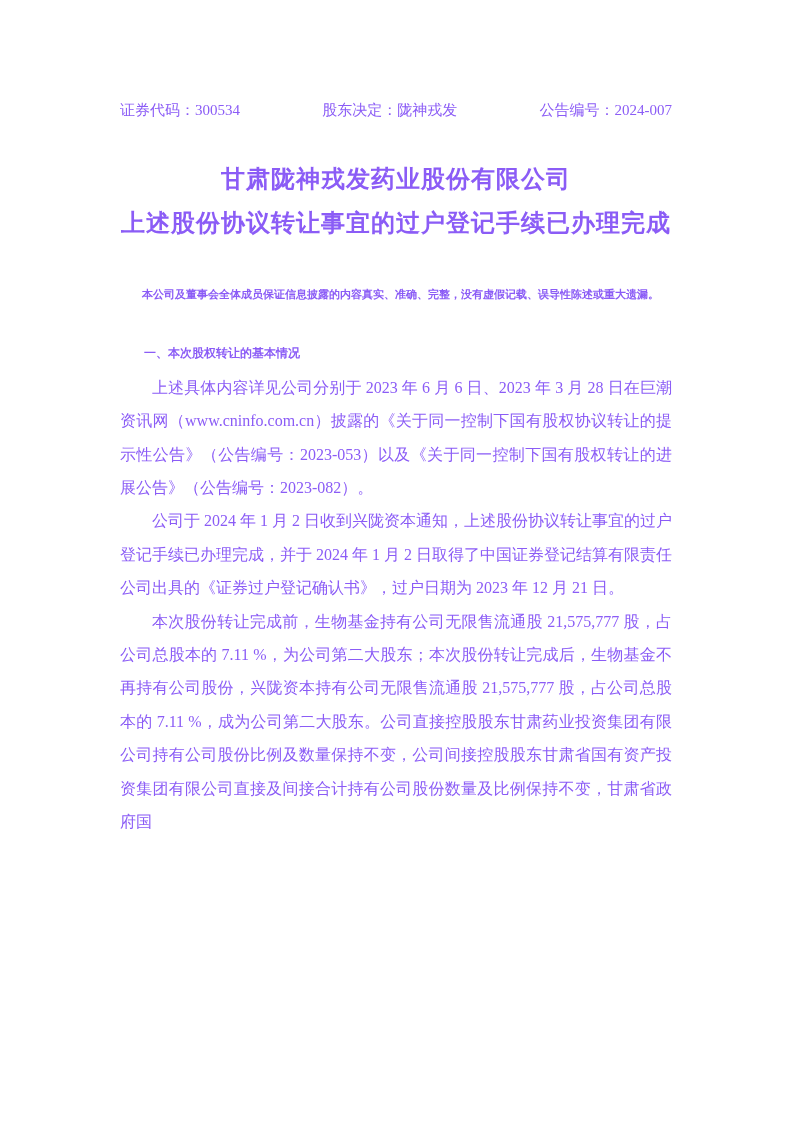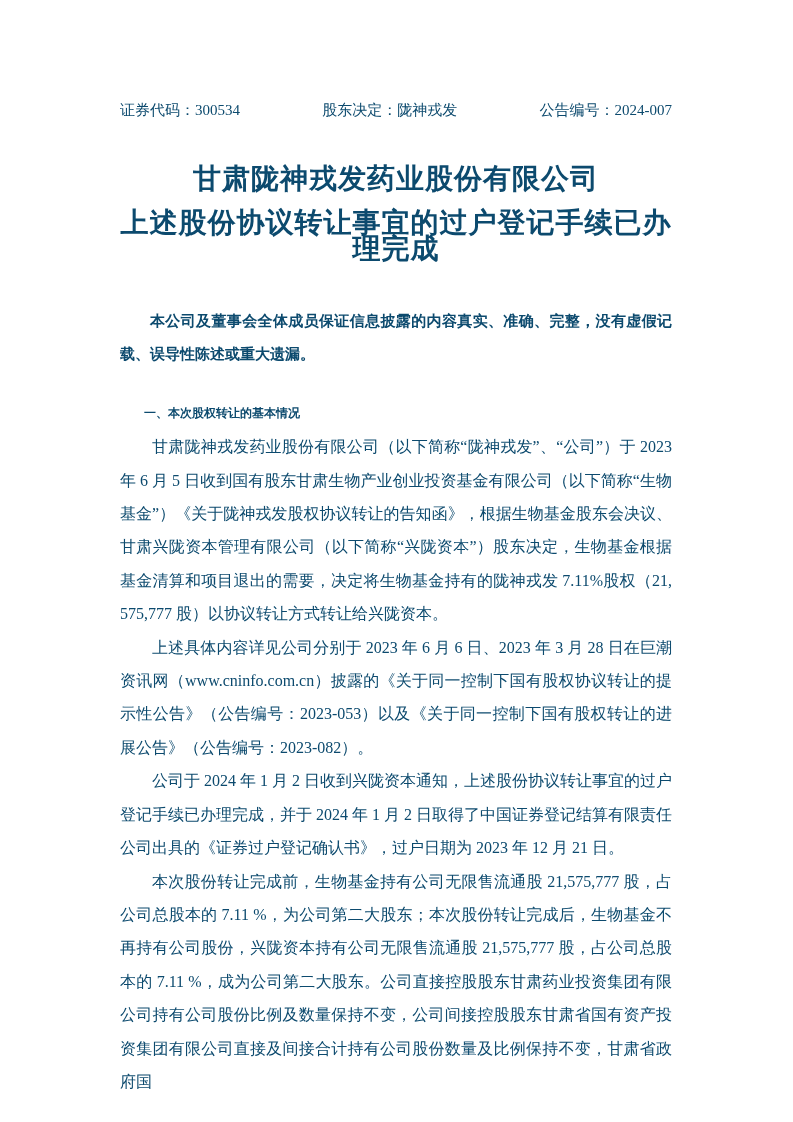--- a/index.html
+++ b/index.html
@@ -3,50 +3,50 @@
   <meta charset="utf-8">
   <style>
     * { margin: 0; padding: 0; box-sizing: border-box; }
     html, body { background: #9e9e9e; }
     .page {
       position: relative;
       width: 793px;
       height: 1122px;
       margin: 0 auto;
       background: #ffffff;
-      color: #0c4a6e;
+      color: #8b5cf6;
       overflow: hidden;
       font-family: "Liberation Serif", "DejaVu Serif", serif;
     }
     .content {
       padding: 0 121px 0 120px; 
     }
     .doc-header {
       padding-top: 100px;
       display: flex;
       justify-content: space-between;
       font-size: 15px;
       line-height: 20px;
       white-space: nowrap;
     }
     .title {
       margin-top: 46px;
       text-align: center;
       font-family: "Liberation Sans", "DejaVu Sans", sans-serif;
       font-weight: bold;
-      font-size: 28px;
+      font-size: 24px;
       line-height: 26px;
       letter-spacing: 1px;
     }
     .title2 { margin-top: 18px; }
     .statement {
       margin-top: 42px;
       font-family: "Liberation Sans", "DejaVu Sans", sans-serif;
       font-weight: bold;
-      font-size: 15px;
+      font-size: 11px;
       line-height: 33.4px;
       text-align: justify;
       text-indent: 2em;
     }
     .sec-heading {
       margin-top: 26px;
       font-family: "Liberation Sans", "DejaVu Sans", sans-serif;
       font-weight: bold;
       font-size: 12px;
       line-height: 33.4px;
@@ -71,20 +71,19 @@
       <span>股东决定：陇神戎发</span>
       <span>公告编号：2024-007</span>
     </div>
 
     <h1 class="title">甘肃陇神戎发药业股份有限公司</h1>
     <h1 class="title title2">上述股份协议转让事宜的过户登记手续已办理完成</h1>
 
     <p class="statement">本公司及董事会全体成员保证信息披露的内容真实、准确、完整，没有虚假记载、误导性陈述或重大遗漏。</p>
 
     <h2 class="sec-heading">一、本次股权转让的基本情况</h2>
-    <p class="para">甘肃陇神戎发药业股份有限公司（以下简称“陇神戎发”、“公司”）于 2023 年 6 月 5 日收到国有股东甘肃生物产业创业投资基金有限公司（以下简称“生物基金”）《关于陇神戎发股权协议转让的告知函》，根据生物基金股东会决议、甘肃兴陇资本管理有限公司（以下简称“兴陇资本”）股东决定，生物基金根据基金清算和项目退出的需要，决定将生物基金持有的陇神戎发 7.11%股权（21,575,777 股）以协议转让方式转让给兴陇资本。</p>
     <p class="para">上述具体内容详见公司分别于 2023 年 6 月 6 日、2023 年 3 月 28 日在巨潮资讯网（www.cninfo.com.cn）披露的《关于同一控制下国有股权协议转让的提示性公告》（公告编号：2023-053）以及《关于同一控制下国有股权转让的进展公告》（公告编号：2023-082）。</p>
 
     <p class="para">公司于 2024 年 1 月 2 日收到兴陇资本通知，上述股份协议转让事宜的过户登记手续已办理完成，并于 2024 年 1 月 2 日取得了中国证券登记结算有限责任公司出具的《证券过户登记确认书》，过户日期为 2023 年 12 月 21 日。</p>
     <p class="para">本次股份转让完成前，生物基金持有公司无限售流通股 21,575,777 股，占公司总股本的 7.11 %，为公司第二大股东；本次股份转让完成后，生物基金不再持有公司股份，兴陇资本持有公司无限售流通股 21,575,777 股，占公司总股本的 7.11 %，成为公司第二大股东。公司直接控股股东甘肃药业投资集团有限公司持有公司股份比例及数量保持不变，公司间接控股股东甘肃省国有资产投资集团有限公司直接及间接合计持有公司股份数量及比例保持不变，甘肃省政府国</p>
 
   </div>
 </div>
 
 </body></html>

